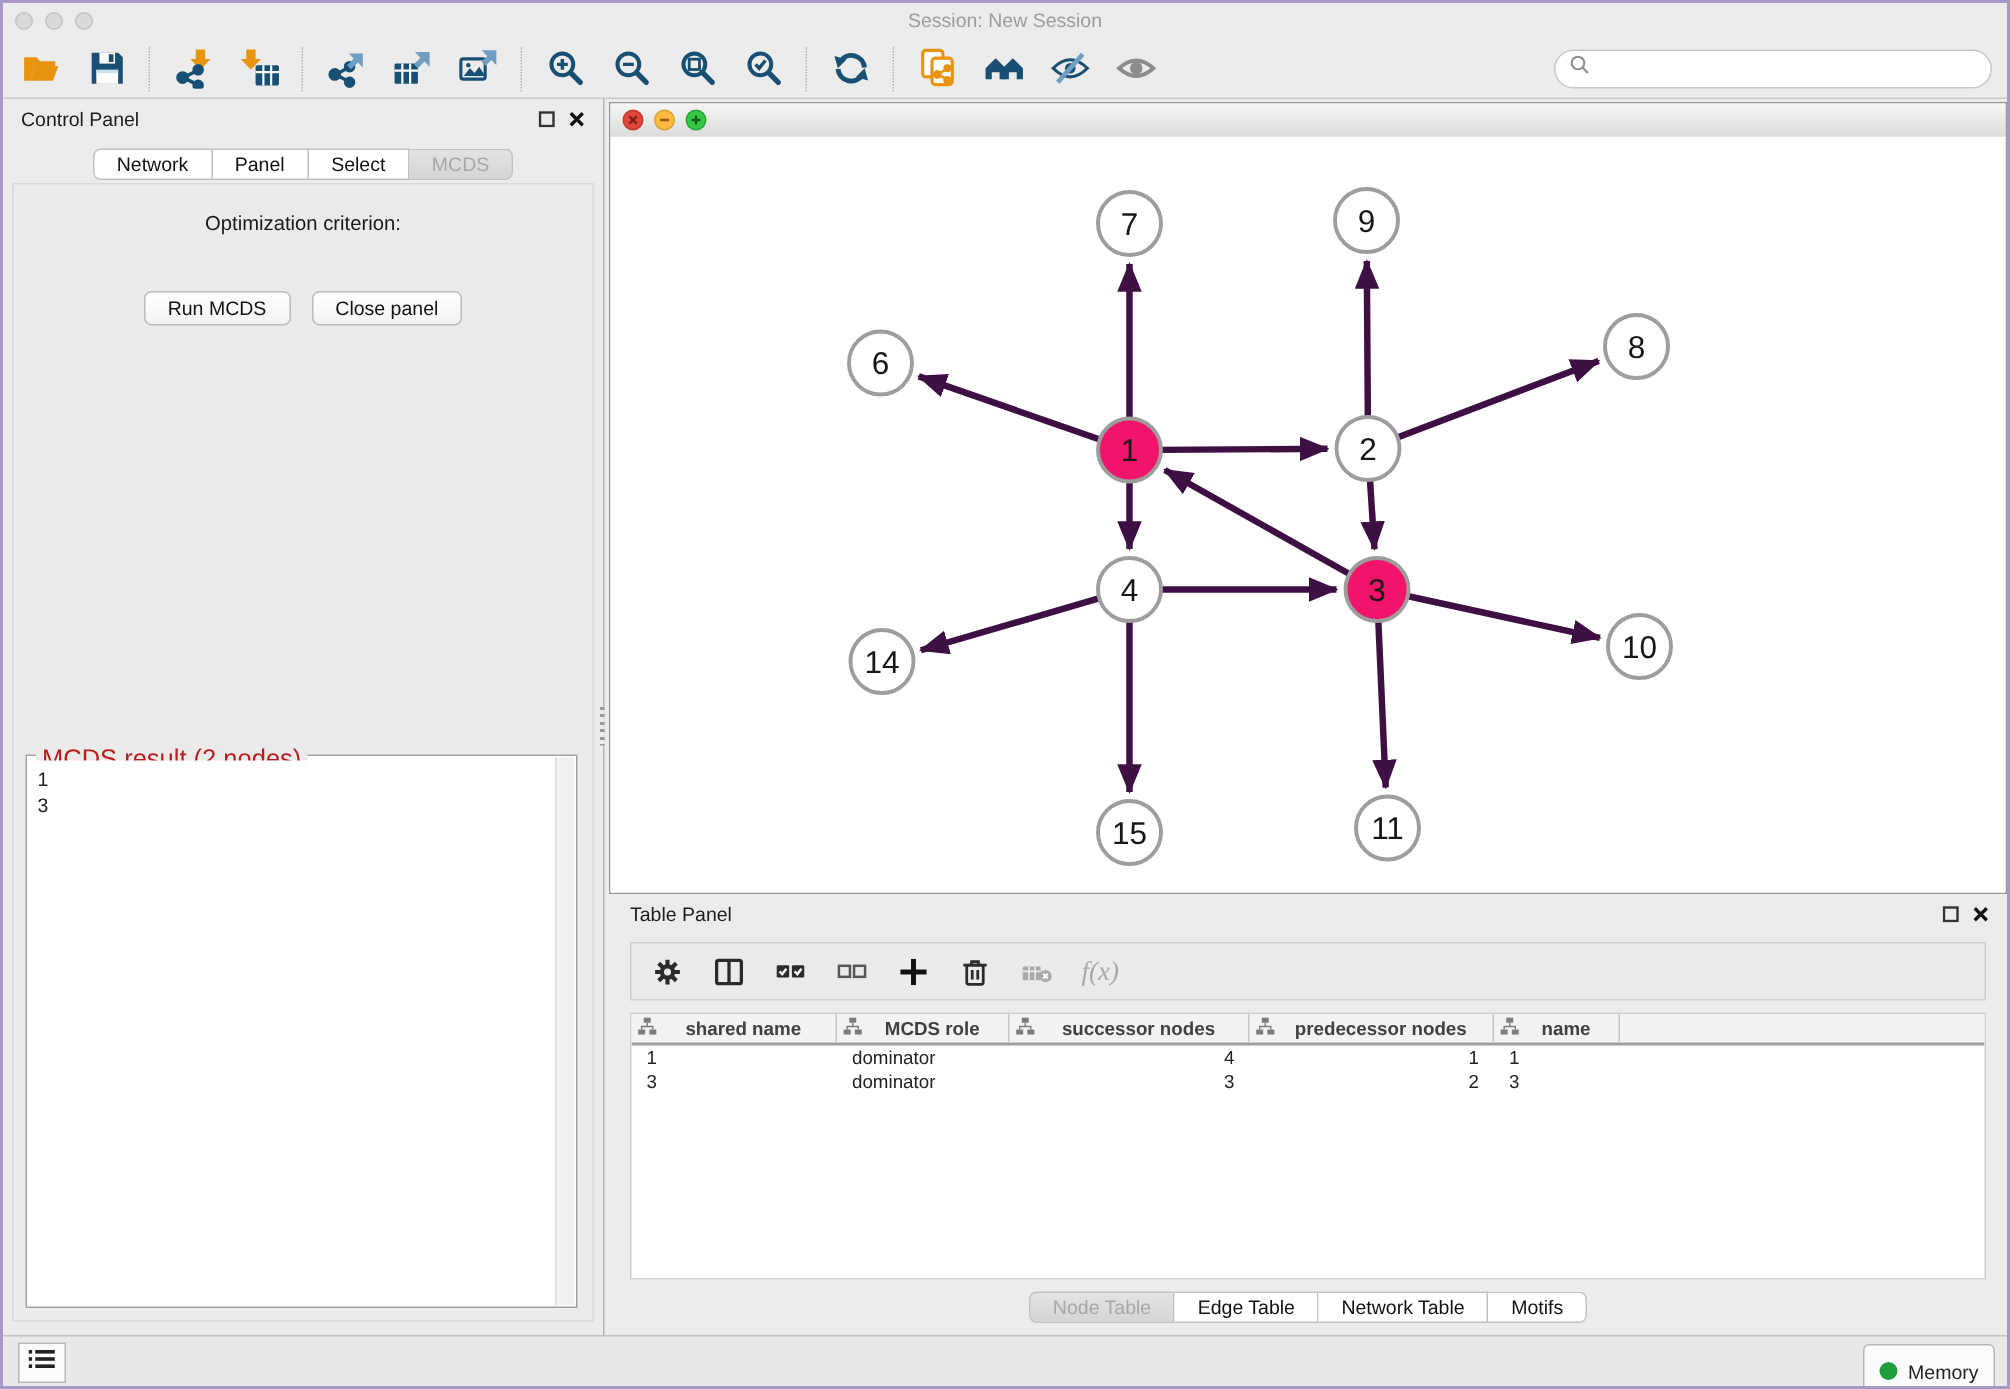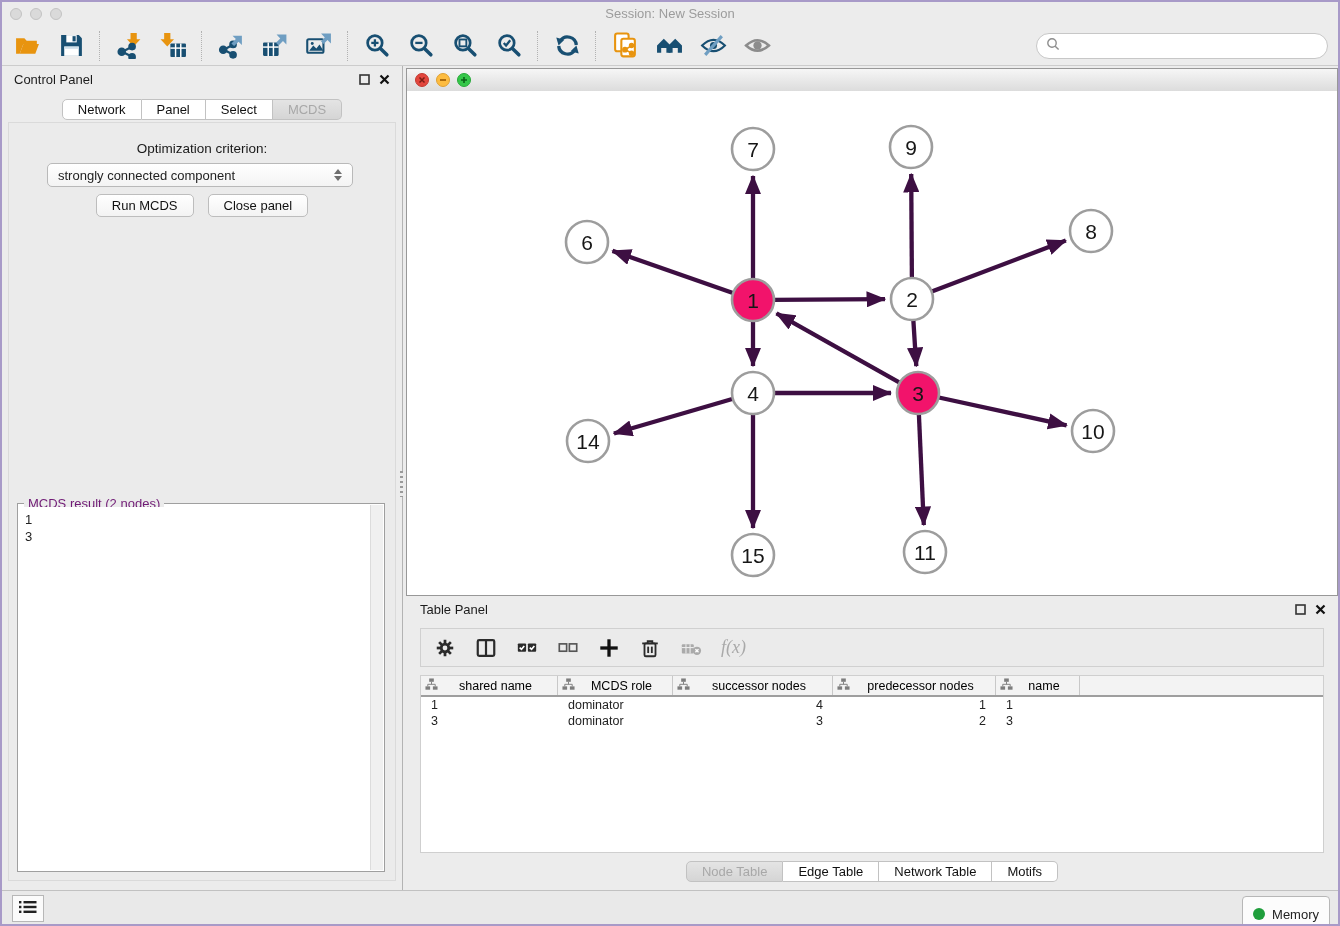--- a/index.html
+++ b/index.html
@@ -40,21 +40,21 @@
             border:1px solid #b9b9b9;border-radius:5px;display:flex;align-items:center;padding:0 10px;font-size:13px;cursor:pointer;}
   .dropdown .dd-label{flex:1;}
   .chevrons{display:flex;flex-direction:column;gap:2px;}
   .chevrons i{display:block;width:0;height:0;border-left:4px solid transparent;border-right:4px solid transparent;}
   .chevrons .up{border-bottom:5px solid #6e6e6e;}
   .chevrons .dn{border-top:5px solid #6e6e6e;}
   .btn-row{position:absolute;left:0;right:0;top:71px;display:flex;justify-content:center;gap:14px;}
   .btn{height:21px;background:linear-gradient(#ffffff,#f3f3f3);border:1px solid #bdbdbd;border-radius:5px;
        padding:0 15px;font-size:13px;display:flex;align-items:center;cursor:pointer;color:#111;}
   .result-box{position:absolute;left:8px;right:10px;top:380px;bottom:8px;border:1px solid #9f9f9f;background:#fff;}
-  .result-title{position:absolute;top:-8px;left:6px;background:#ebebeb;padding:0 4px;font-size:13px;color:#701a75;}
+  .result-title{position:absolute;top:-8px;left:6px;background:#ebebeb;padding:0 4px;font-size:17px;color:#b91c1c;}
   .result-text{position:absolute;left:1px;top:3px;right:14px;bottom:1px;background:#fff;font-size:13px;
                padding:4px 6px;line-height:17px;overflow:hidden;}
   .result-scroll{position:absolute;top:1px;bottom:1px;right:1px;width:12px;background:#f0f0f0;border-left:1px solid #dcdcdc;}
   .grip{position:absolute;right:-1px;top:405px;width:3px;height:26px;background:repeating-linear-gradient(#9a9a9a 0 2px,#ececec 2px 5px);}
   
   .net-window{position:absolute;left:404px;top:66px;width:932px;height:528px;border:1px solid #989898;background:#fff;box-sizing:border-box;}
   .net-titlebar{position:absolute;left:0;top:0;right:0;height:22px;background:linear-gradient(#f6f6f6,#dcdcdc);
                 border-bottom:1px solid #ababab;}
   .net-lights{position:absolute;left:8px;top:4px;display:flex;gap:7px;}
   .nlight{width:14px;height:14px;border-radius:50%;display:flex;align-items:center;justify-content:center;cursor:pointer;box-sizing:border-box;}
@@ -64,21 +64,21 @@
   .net-title{position:absolute;left:0;right:0;top:19px;text-align:center;font-size:13px;color:#1c1c1c;}
   .canvas{position:absolute;left:0;top:22px;right:0;bottom:0;background:#fff;overflow:hidden;}
   
   .table-panel{position:absolute;left:404px;top:594px;right:0;bottom:33px;background:#ececec;}
   .tp-toolbar{position:absolute;left:14px;right:14px;top:32px;height:39px;background:#ebebeb;border:1px solid #d0d0d0;
               display:flex;align-items:center;gap:19px;padding:16px 13px;box-sizing:border-box;}
   .tp-btn{display:flex;align-items:center;justify-content:center;cursor:pointer;}
   .tp-btn svg{width:22px;height:22px;}
   .fx{font-family:"Liberation Serif",serif;font-style:italic;color:#a9a9a9;font-size:18px;}
   .tp-table{position:absolute;left:14px;right:14px;top:79px;bottom:38px;background:#fff;border:1px solid #cfcfcf;overflow:hidden;}
-  .thead{display:flex;height:19px;background:#f3f3f3;border-bottom:2px solid #9e9e9e;font-size:12.5px;color:#000000;}
+  .thead{display:flex;height:19px;background:#f3f3f3;border-bottom:2px solid #9e9e9e;font-size:12.5px;color:#404040;font-weight:bold;}
   .th{display:flex;align-items:center;border-right:1px solid #c8c8c8;box-sizing:border-box;padding:0 4px;}
   .th .lbl{flex:1;text-align:center;}
   .trow{display:flex;height:16px;font-size:12.5px;align-items:center;}
   .td{box-sizing:border-box;padding:0 10px;overflow:hidden;white-space:nowrap;}
   .tp-tabs-wrap{position:absolute;left:0;right:0;bottom:9px;display:flex;justify-content:center;}
   
   .statusbar{position:absolute;left:0;right:0;bottom:0;height:33px;background:#e9e9e9;border-top:1px solid #c1c1c1;}
   .list-btn{position:absolute;left:10px;top:4px;width:30px;height:25px;background:#fbfbfb;border:1px solid #b7b7b7;
             display:flex;align-items:center;justify-content:center;cursor:pointer;}
   .memory-btn{position:absolute;right:8px;top:5px;height:24px;padding:17px 10px;background:#fcfcfc;border:1px solid #b7b7b7;
@@ -288,27 +288,20 @@
     <div class="cp-tabs-wrap">
         <div class="seg-tabs" id="cp-tabs">
           <div class="seg">Network</div>
           <div class="seg">Panel</div>
           <div class="seg">Select</div>
           <div class="seg active">MCDS</div>
         </div>
       </div>
     <div class="cp-content">
       <div class="opt-label">Optimization criterion:</div>
-      <div class="dropdown">
-        <span class="dd-label">strongly connected component</span>
-        <span class="chevrons">
-            <i class="up"></i>
-            <i class="dn"></i>
-          </span>
-      </div>
       <div class="btn-row">
         <div class="btn">Run MCDS</div>
         <div class="btn">Close panel</div>
       </div>
       <div class="result-box">
         <div class="result-title">MCDS result (2 nodes)</div>
         <div class="result-text" id="result-text">
             <div>1</div>
             <div>3</div>
           </div>

